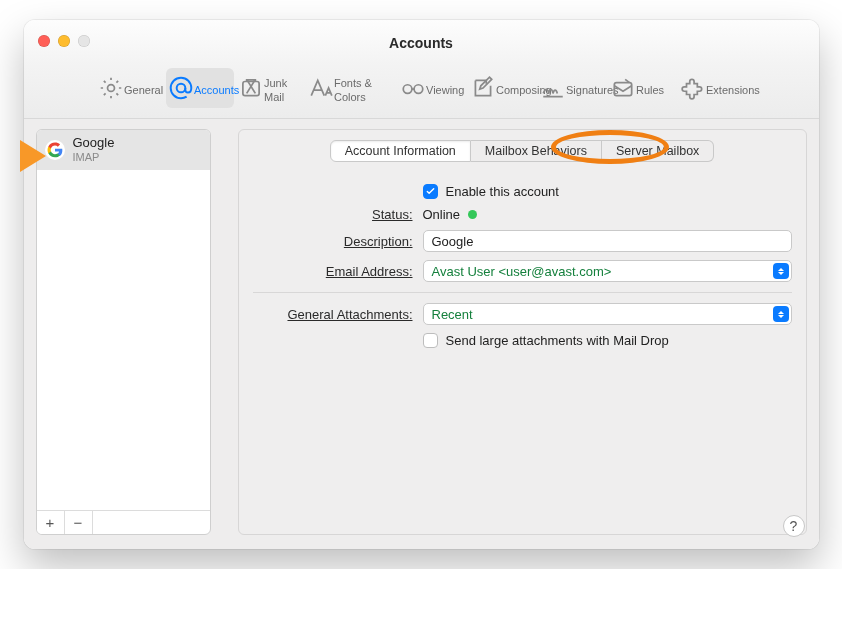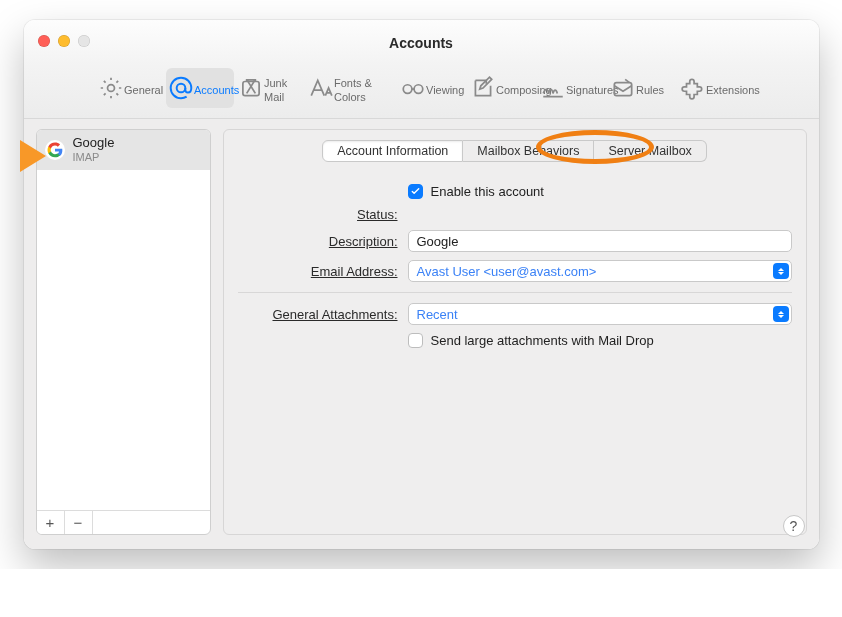--- a/index.html
+++ b/index.html
@@ -49,21 +49,21 @@
     display:flex; flex-direction:row; align-items:center; justify-content:flex-start;
     width: 68px; padding: 6px 2px 4px 2px; border-radius:6px;
     color:#6b6b6b; font-size:11px; line-height:14px;
   }
   .tbitem.wide { width: 90px;}
   .tbitem.active { background:#e1e1e1; color:#0a7bff; }
   .tbitem svg { width:26px; height:26px; }
   .tbitem .lbl { margin-top:2px; }
   .content {
     display:flex; background:#eeeded; border-bottom-left-radius:11px; border-bottom-right-radius:11px;
-    padding: 10px 12px 14px 12px; gap: 12px; min-height: 430px; position: relative;
+    padding: 10px 12px 14px 12px; gap: 27px; min-height: 430px; position: relative;
   }
   .sidebar {
     width: 175px; display:flex; flex-direction:column;
     border:1px solid #cfcfcf; border-radius:6px; background:#fff; overflow:hidden;
   }
   .acct-list { flex:1; }
   .acct-row {
     display:flex; align-items:center; gap:8px; padding:6px 8px; background:#e5e5e5;
   }
   .acct-ic {
@@ -104,21 +104,21 @@
     width: 170px; text-align:right; padding-right:10px; color:#2a2a2a; font-size:13px;text-decoration:underline;
   }
   .row .val { flex:1; display:flex; align-items:center; gap:8px; }
   .status-dot { width:9px; height:9px; border-radius:50%; background:#34c759; display:inline-block;}
   .txtfield {
     flex:1; height:22px; border:1px solid #c9c9c9; border-radius:5px; background:#fff;
     padding:0 8px; font-size:13px; color:#222;
   }
   .popup {
     flex:1; height:22px; border:1px solid #c9c9c9; border-radius:5px; background:#fff;
-    padding:0 24px 0 8px; font-size:13px; color:#3b82f6; position:relative; display:flex; align-items:center;
+    padding:0 24px 0 8px; font-size:13px; color:#15803d; position:relative; display:flex; align-items:center;
   }
   .popup .caret {
     position:absolute; right:2px; top:2px; width:16px; height:16px; border-radius:4px;
     background:#0a7bff; display:flex; flex-direction:column; align-items:center; justify-content:center;
     gap:1px;
   }
   .popup .caret::before, .popup .caret::after {
     content:""; width:0; height:0; border-left:3px solid transparent; border-right:3px solid transparent;
   }
   .popup .caret::before { border-bottom:3px solid #fff; }
@@ -286,20 +286,24 @@
               <svg viewBox="0 0 24 24">
                   <path d="M5 12l4 4 10-10" stroke="#fff" stroke-width="3" fill="none" stroke-linecap="round" stroke-linejoin="round"></path>
                 </svg>
             </span>
             <span>Enable this account</span>
           </span>
         </div>
 
         <div class="row">
           <span class="lbl">Status:</span>
+          <span class="val">
+            <span>Online</span>
+            <span class="status-dot"></span>
+          </span>
         </div>
 
         <div class="row">
           <span class="lbl">Description:</span>
           <span class="val">
             <input class="txtfield" value="Google" style="">
           </span>
         </div>
 
         <div class="row">

